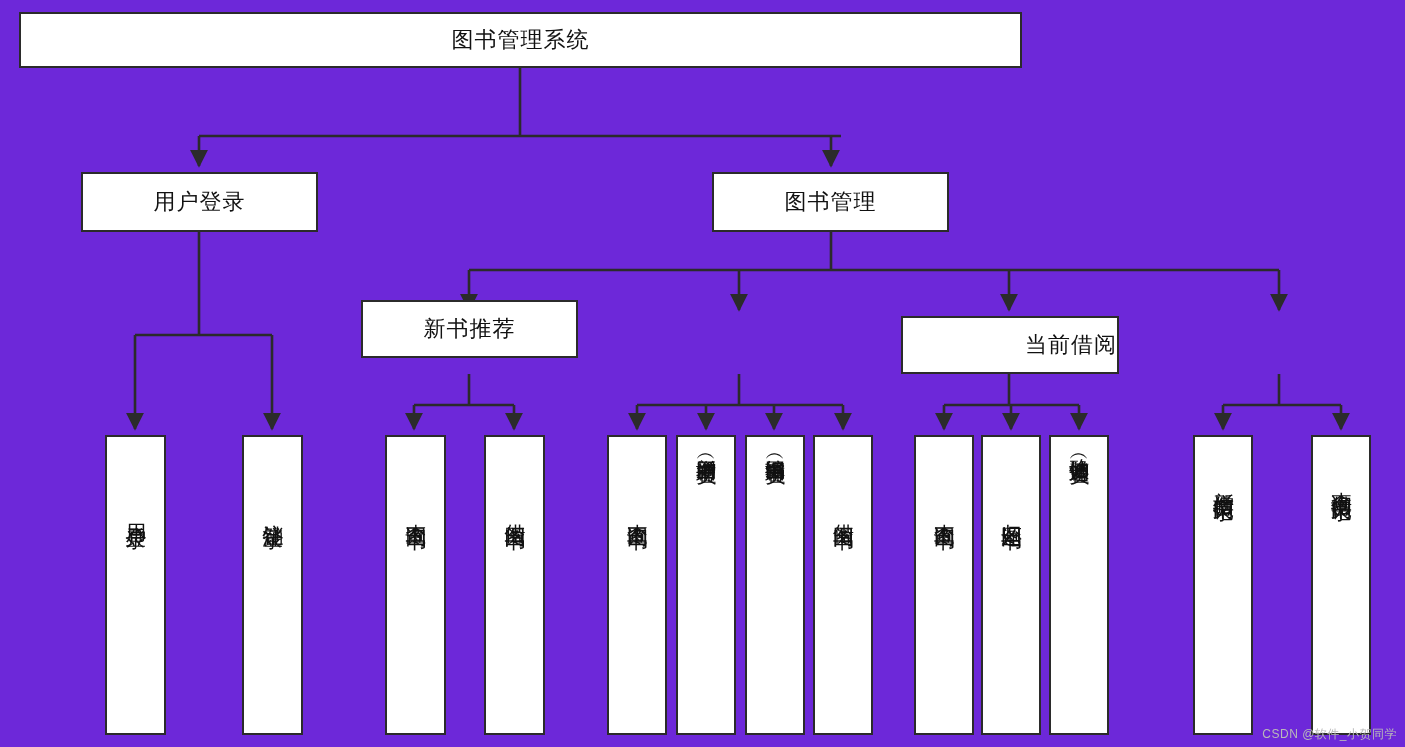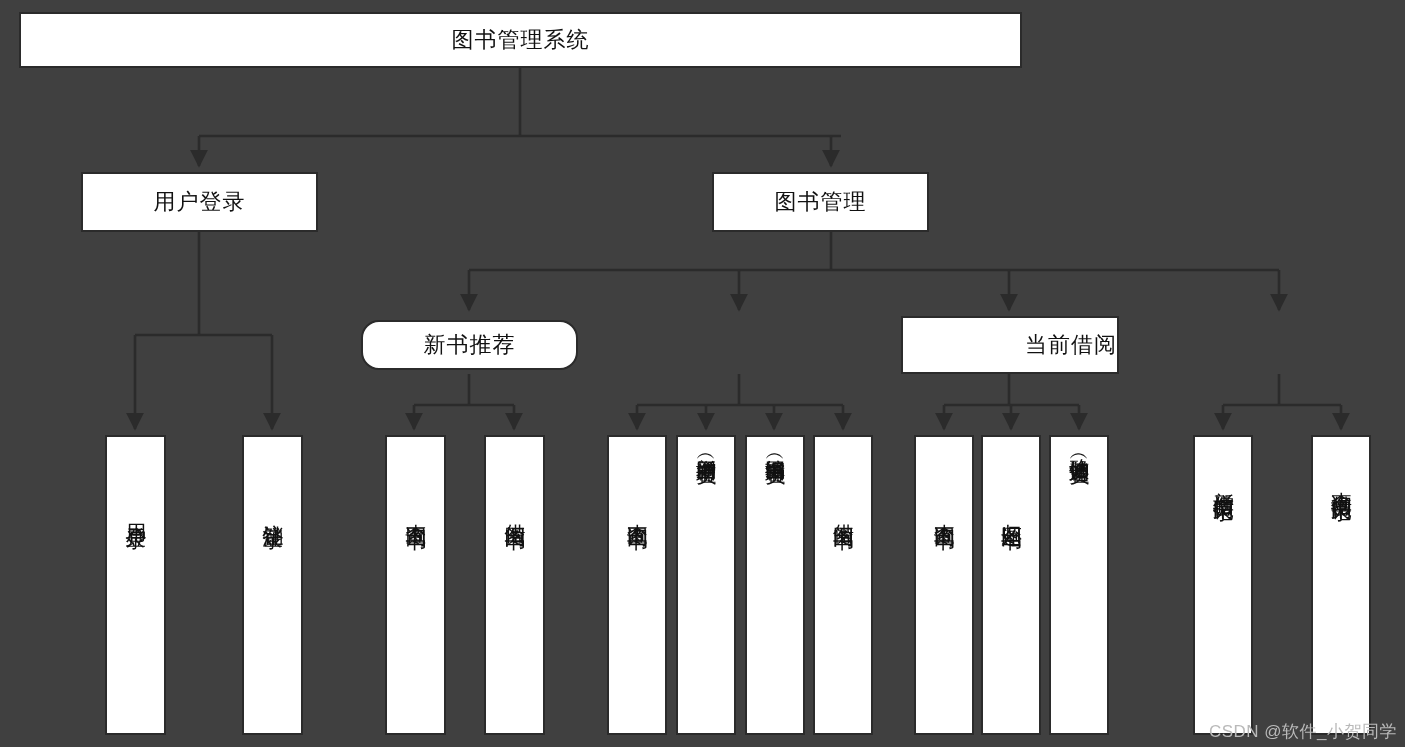--- a/index.html
+++ b/index.html
@@ -7,21 +7,21 @@
     padding: 0;
     background: #ffffff;
   }
   body {
     font-family: "Liberation Sans", "DejaVu Sans", sans-serif;
   }
   #canvas {
     position: relative;
     width: 1405px;
     height: 747px;
-    background: #404040;
+    background: #6d28d9;
     overflow: hidden;
   }
   #edges {
     position: absolute;
     left: 0;
     top: 0;
     width: 1405px;
     height: 747px;
     pointer-events: none;
   }
@@ -55,21 +55,21 @@
     white-space: nowrap;
   }
   .vlabel.tall {
     font-size: 20px;
     letter-spacing: 1px;
   }
   #watermark {
     position: absolute;
     right: 8px;
     bottom: 4px;
-    font-size: 17px;
+    font-size: 12px;
     color: #b9b9b9;
     z-index: 5;
     letter-spacing: 0.5px;
     white-space: nowrap;
   }
 </style>
 </head>
 <body>
 
 <div id="canvas">
@@ -124,25 +124,25 @@
     </g>
   </svg>
 
   <div class="node horiz" style="left:19px; top:12px; width:1003px; height:56px;">
     <span>图书管理系统</span>
   </div>
 
   <div class="node horiz" style="left:81px; top:172px; width:237px; height:60px;">
     <span>用户登录</span>
   </div>
-  <div class="node horiz" style="left:712px; top:172px; width:217px; height:60px;">
+  <div class="node horiz" style="left:712px; top:172px; width:237px; height:60px;">
     <span>图书管理</span>
   </div>
 
-  <div class="node horiz" style="left:361px; top:320px; width:217px; height:50px;border-radius:18px;">
+  <div class="node horiz" style="left:361px; top:300px; width:217px; height:58px;">
     <span>新书推荐</span>
   </div>
   <div class="node horiz" style="left:901px; top:316px; width:218px; height:58px;justify-content:flex-end;">
     <span>当前借阅</span>
   </div>
 
   <div class="node vert" style="left:105px; top:435px; width:61px; height:300px; padding-top:70px;">
     <span class="vlabel">用户登录</span>
   </div>
   <div class="node vert" style="left:242px; top:435px; width:61px; height:300px; padding-top:70px;">

